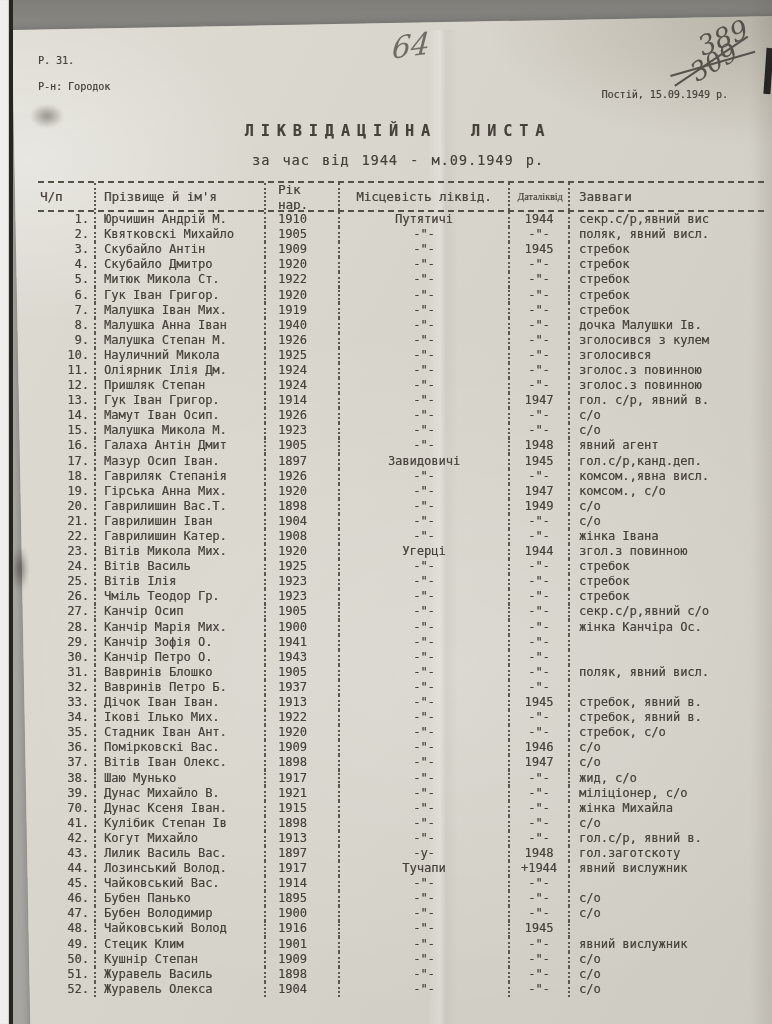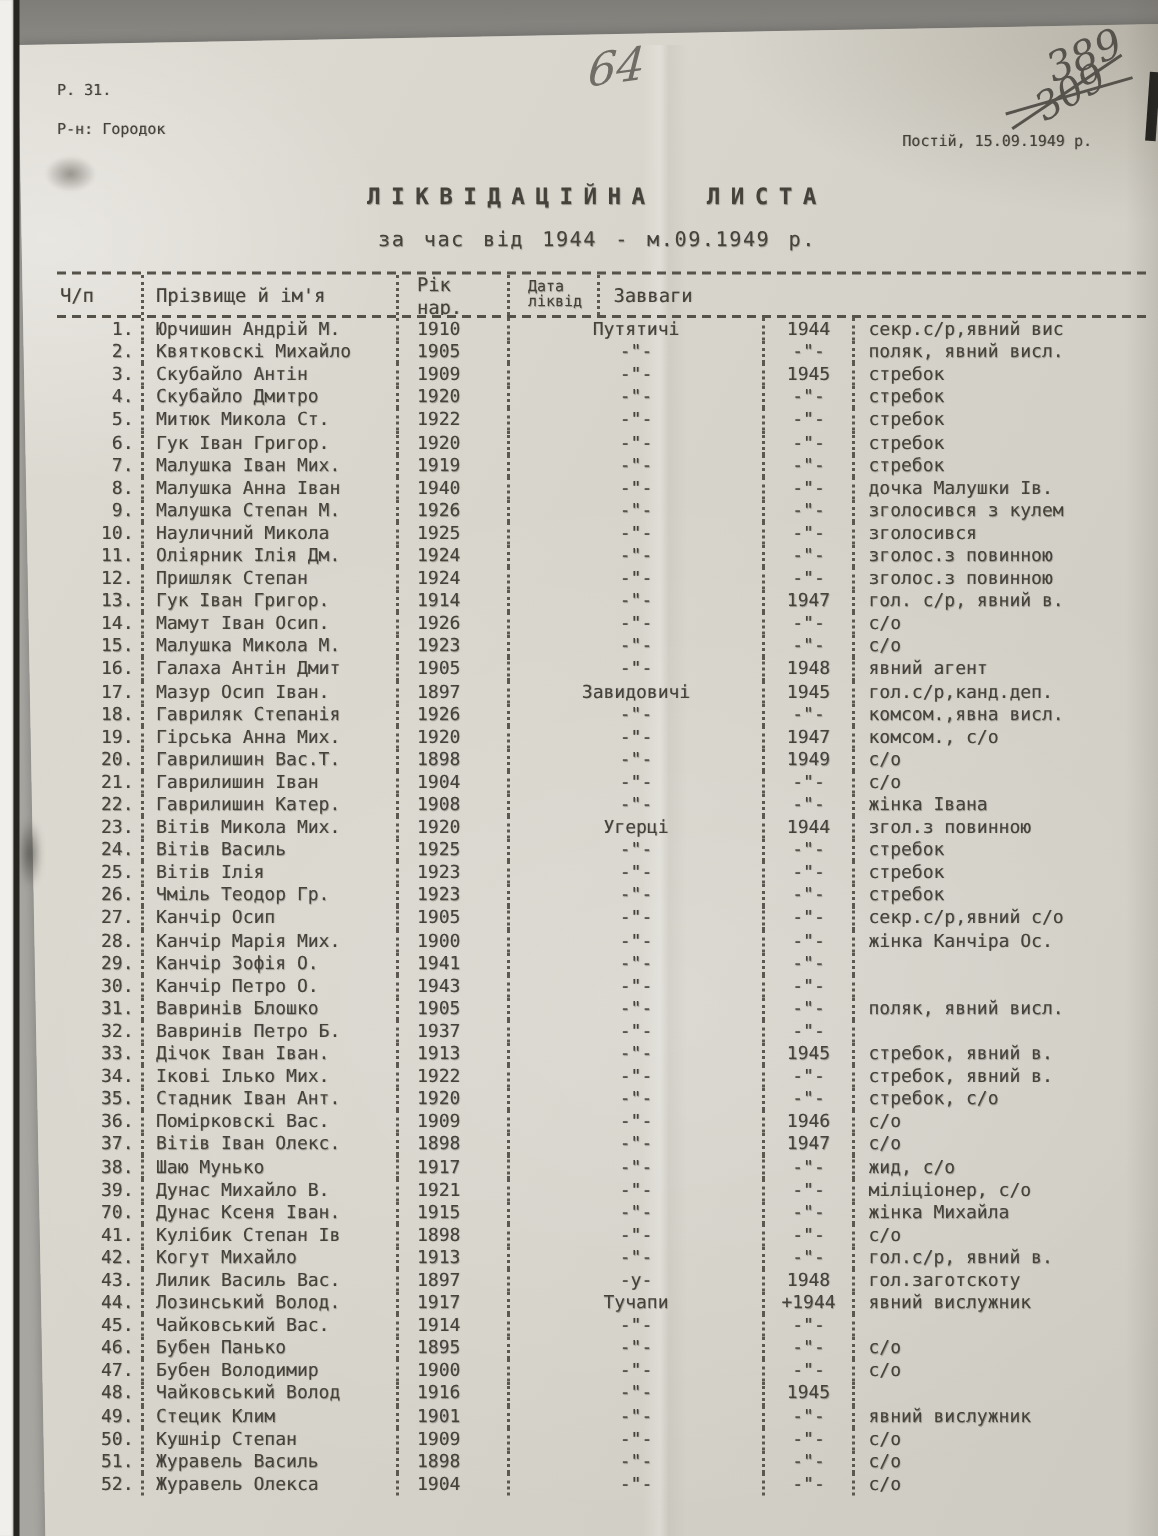--- a/index.html
+++ b/index.html
@@ -60,21 +60,21 @@
   .thead{display:flex;align-items:center;height:31px;border-top:2px dashed #55524a;border-bottom:2px dashed #55524a;font-size:12.5px;}
   .trow{display:flex;align-items:center;height:15.1px;font-size:12px;line-height:15px;white-space:nowrap;}
   .c{height:100%;display:flex;align-items:center;overflow:hidden;}
   .c-num{width:56px;justify-content:flex-end;padding-right:5px;}
   .c-name{width:170px;padding-left:8px;border-left:2px dotted #5c584f;}
   .c-year{width:74px;padding-left:12px;border-left:2px dotted #5c584f;}
   .c-loc{width:170px;justify-content:center;border-left:2px dotted #5c584f;}
   .c-date{width:60px;justify-content:center;border-left:2px dotted #5c584f;}
   .c-rem{flex:1;padding-left:9px;border-left:2px dotted #5c584f;}
   .thead .c-num{justify-content:flex-start;padding-left:2px;}
-  .date-stack{display:flex;flex-direction:column;font-size:10px;line-height:10px;align-items:flex-start;padding-left:2px;}
+  .date-stack{display:flex;flex-direction:row;font-size:10px;line-height:10px;align-items:flex-start;padding-left:2px;font-family:Liberation Serif, serif;}
 </style>
 </head>
 <body>
 
 <div class="scan">
   <div class="top-gap"></div>
   <div class="paper-bg"></div>
   <div class="frame-left"></div>
   <div class="edge-left"></div>
   <div class="edge-right-dark"></div>
@@ -100,20 +100,21 @@
     </div>
 
     <div class="title typed">ЛІКВІДАЦІЙНА ЛИСТА</div>
     <div class="subtitle typed">за час від 1944 - м.09.1949 р.</div>
 
     <div class="table">
       <div class="thead typed">
         <div class="c c-num">Ч/п</div>
         <div class="c c-name">Прізвище й ім'я</div>
         <div class="c c-year">Рік нар.</div>
+        <div class="c c-loc">Місцевість ліквід.</div>
         <div class="c c-date">
           <span class="date-stack">
             <span>Дата</span>
             <span>ліквід</span>
           </span>
         </div>
         <div class="c c-rem">Завваги</div>
       </div>
       <div class="tbody">
   <div class="trow typed">

